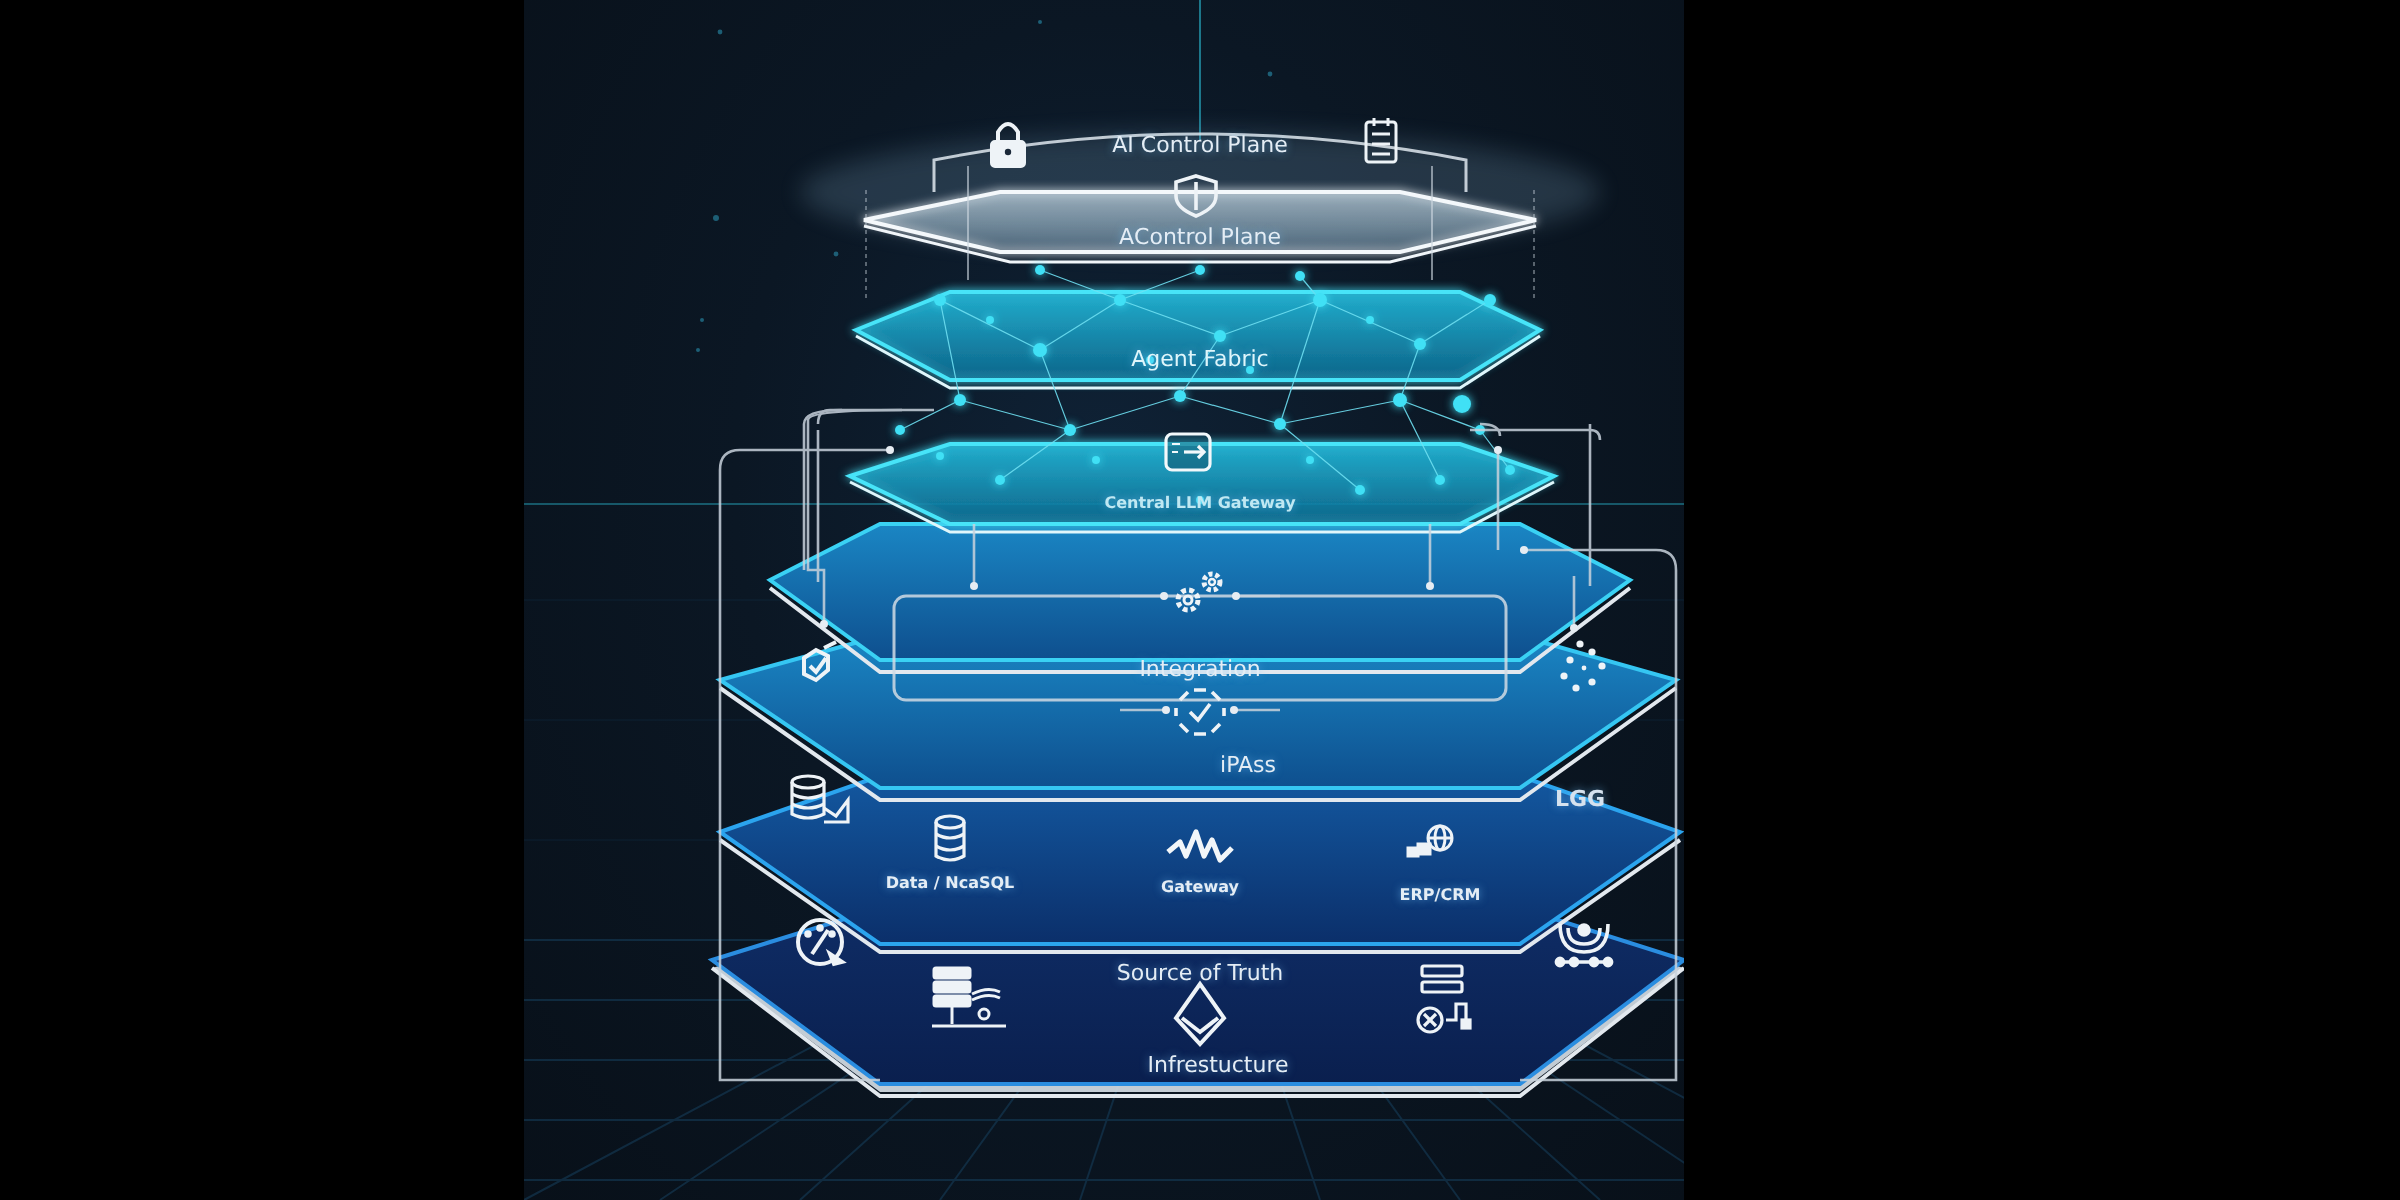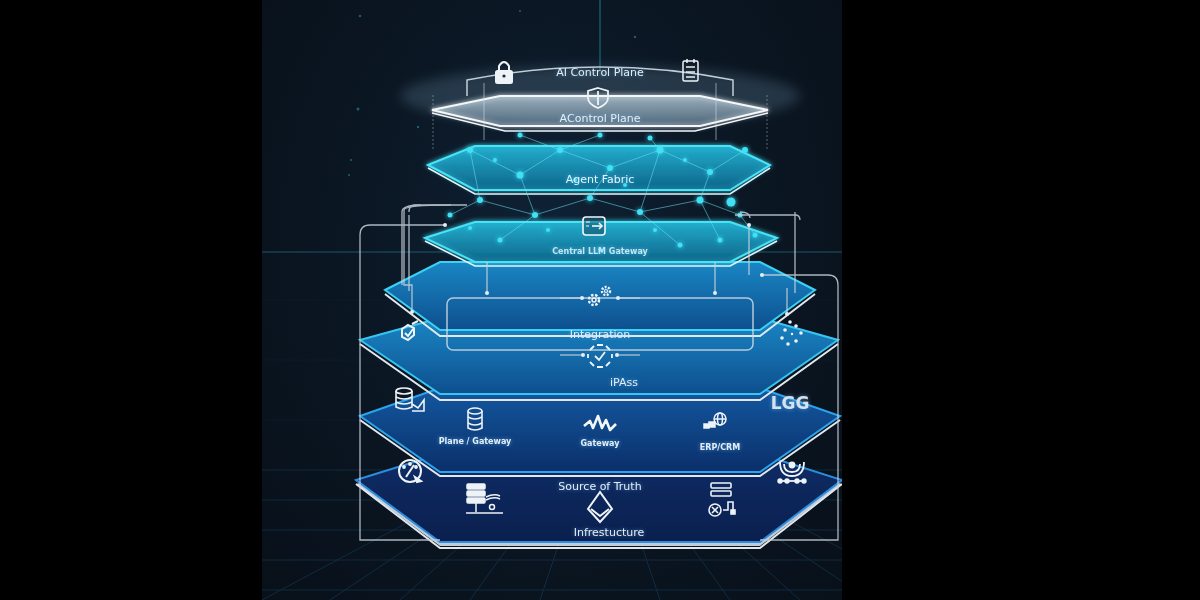--- a/index.html
+++ b/index.html
@@ -11,21 +11,21 @@
       background: radial-gradient(ellipse at 50% 40%, #0f2236 0%, #0b1724 45%, #081019 100%);
     }
     svg.scene { position: absolute; left: 0; top: 0; }
     .label {
       position: absolute; transform: translateX(-50%); white-space: nowrap;
       color: #e4edf5; text-shadow: 0 0 4px rgba(120,200,255,0.6);
     }
     .lbl-lg { font-size: 11px; }
     .lbl-sm { font-size: 11px; }
     .lbl-xs { font-size: 8px; font-weight: bold; }
-    .lbl-logo { font-size: 17px; font-weight: bold; letter-spacing: 0px; color: #d6e2ee; text-align: center; }
+    .lbl-logo { font-size: 11px; font-weight: bold; letter-spacing: 0px; color: #d6e2ee; text-align: center; }
   </style>
 </head>
 <body>
 
 <div class="letterbox-left"></div>
 <div class="letterbox-right"></div>
 
 <div class="canvas">
   <svg class="scene" width="676" height="600" viewBox="262 0 676 600" xmlns="http://www.w3.org/2000/svg">
     <defs>
@@ -366,19 +366,19 @@
 
     <path d="M895,600 Q900,594 901,583 Q902,594 908,600 Z" fill="#9aa4ae"></path>
   </svg>
 
   <div class="label lbl-lg" style="left:338px; top:66px;">AI Control Plane</div>
   <div class="label lbl-sm" style="left:338px; top:112px;">ΑControl Plane</div>
   <div class="label lbl-sm" style="left:338px; top:173px; color:#dff6fb;text-align:right;">Agent Fabric</div>
   <div class="label lbl-xs" style="left:338px; top:247px; color:#bfe8f2;">Central LLM Gateway</div>
   <div class="label lbl-lg" style="left:338px; top:328px;">Integration</div>
   <div class="label lbl-lg" style="left:338px; top:376px;margin-left:24px;">iPAss</div>
-  <div class="label lbl-xs" style="left:213px; top:437px;">Plane / Gateway</div>
+  <div class="label lbl-xs" style="left:213px; top:437px;">Data / NcaSQL</div>
   <div class="label lbl-xs" style="left:338px; top:439px;">Gateway</div>
   <div class="label lbl-xs" style="left:458px; top:443px;">ERP/CRM</div>
   <div class="label lbl-lg" style="left:338px; top:480px;">Source of Truth</div>
   <div class="label lbl-lg" style="left:338px; top:526px;padding-left:18px;">Infrestucture</div>
   <div class="label lbl-logo" style="left:528px; top:393px;">LGG</div>
 </div>
 
 </body></html>

